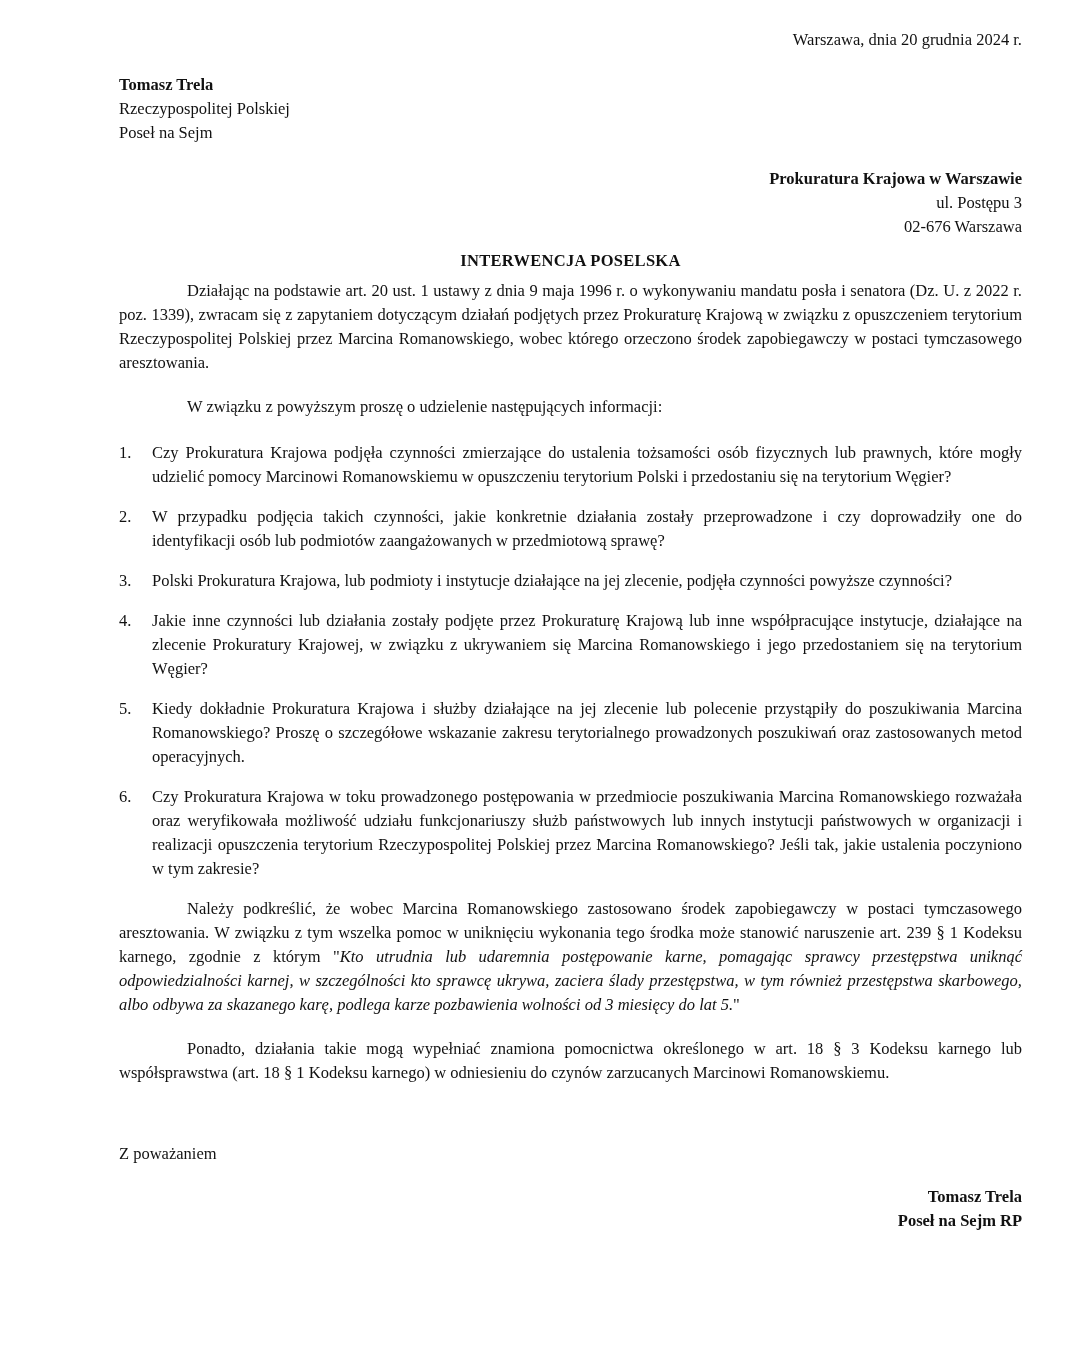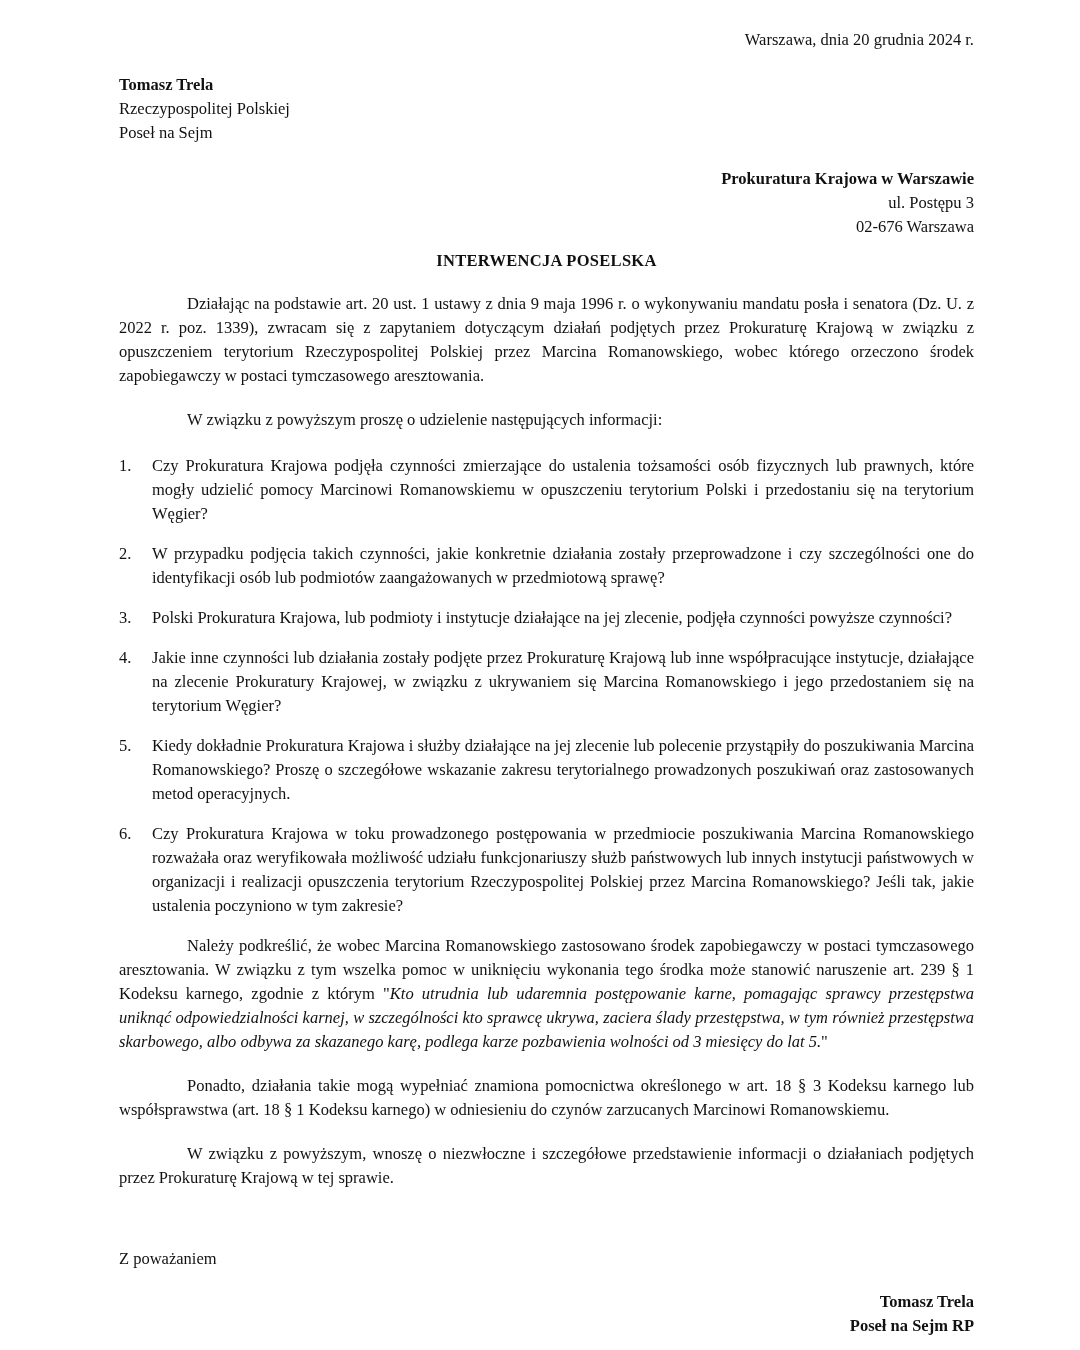--- a/index.html
+++ b/index.html
@@ -11,21 +11,21 @@
     width: 1080px;
     height: 1350px;
     font-family: "Liberation Serif", serif;
     color: #111111;
     -webkit-font-smoothing: antialiased;
   }
   .page {
     box-sizing: border-box;
     width: 1080px;
     height: 1350px;
-    padding: 28px 106px 0 119px;
+    padding: 28px 58px 0 119px;
     font-size: 16.5px;
     line-height: 24px;
     overflow: hidden;
   }
   .date-line {
     text-align: right;
     margin: 0 0 21px 0;
   }
   .sender-block {
     margin: 0 0 22px 0;
@@ -33,21 +33,21 @@
   .sender-name { font-weight: bold; }
   .recipient-block {
     text-align: right;
     margin: 0 0 10px 0;
   }
   .recipient-name { font-weight: bold; }
   .doc-title {
     text-align: center;
     font-weight: bold;
     font-size: 16.5px;
-    margin: 0 0 19px 0;
+    margin: 0 0 6px 0;
     letter-spacing: 0.3px;
   }
   .para {
     text-align: justify;
     text-indent: 68px;
     margin: 0 0 20px 0;
   }
   .lead-in {
     margin-bottom: 22px;
   }
@@ -102,21 +102,21 @@
 
   <p class="para lead-in">W związku z powyższym proszę o udzielenie następujących informacji:</p>
 
   <div class="q-list">
     <div class="q-item">
       <span class="q-num">1.</span>
       <div class="q-text">Czy Prokuratura Krajowa podjęła czynności zmierzające do ustalenia tożsamości osób fizycznych lub prawnych, które mogły udzielić pomocy Marcinowi Romanowskiemu w opuszczeniu terytorium Polski i przedostaniu się na terytorium Węgier?</div>
     </div>
     <div class="q-item">
       <span class="q-num">2.</span>
-      <div class="q-text">W przypadku podjęcia takich czynności, jakie konkretnie działania zostały przeprowadzone i czy szczególności one do identyfikacji osób lub podmiotów zaangażowanych w przedmiotową sprawę?</div>
+      <div class="q-text">W przypadku podjęcia takich czynności, jakie konkretnie działania zostały przeprowadzone i czy doprowadziły one do identyfikacji osób lub podmiotów zaangażowanych w przedmiotową sprawę?</div>
     </div>
     <div class="q-item">
       <span class="q-num">3.</span>
       <div class="q-text">Polski Prokuratura Krajowa, lub podmioty i instytucje działające na jej zlecenie, podjęła czynności powyższe czynności?</div>
     </div>
     <div class="q-item">
       <span class="q-num">4.</span>
       <div class="q-text">Jakie inne czynności lub działania zostały podjęte przez Prokuraturę Krajową lub inne współpracujące instytucje, działające na zlecenie Prokuratury Krajowej, w związku z ukrywaniem się Marcina Romanowskiego i jego przedostaniem się na terytorium Węgier?</div>
     </div>
     <div class="q-item">
@@ -126,21 +126,20 @@
     <div class="q-item">
       <span class="q-num">6.</span>
       <div class="q-text">Czy Prokuratura Krajowa w toku prowadzonego postępowania w przedmiocie poszukiwania Marcina Romanowskiego rozważała oraz weryfikowała możliwość udziału funkcjonariuszy służb państwowych lub innych instytucji państwowych w organizacji i realizacji opuszczenia terytorium Rzeczypospolitej Polskiej przez Marcina Romanowskiego? Jeśli tak, jakie ustalenia poczyniono w tym zakresie?</div>
     </div>
   </div>
 
   <p class="para"><span>Należy podkreślić, że wobec Marcina Romanowskiego zastosowano środek zapobiegawczy w postaci tymczasowego aresztowania. W związku z tym wszelka pomoc w uniknięciu wykonania tego środka może stanowić naruszenie art. 239 § 1 Kodeksu karnego, zgodnie z którym "</span><span class="quote-italic">Kto utrudnia lub udaremnia postępowanie karne, pomagając sprawcy przestępstwa uniknąć odpowiedzialności karnej, w szczególności kto sprawcę ukrywa, zaciera ślady przestępstwa, w tym również przestępstwa skarbowego, albo odbywa za skazanego karę, podlega karze pozbawienia wolności od 3 miesięcy do lat 5.</span><span>"</span></p>
 
   <p class="para">Ponadto, działania takie mogą wypełniać znamiona pomocnictwa określonego w art. 18 § 3 Kodeksu karnego lub współsprawstwa (art. 18 § 1 Kodeksu karnego) w odniesieniu do czynów zarzucanych Marcinowi Romanowskiemu.</p>
 
-  <p class="para">W związku z powyższym, wnoszę o niezwłoczne i szczegółowe przedstawienie informacji o działaniach podjętych przez Prokuraturę Krajową w tej sprawie.</p>
 
   <div class="closing-line">Z poważaniem</div>
 
   <div class="signature-block">
     <div>Tomasz Trela</div>
     <div>Poseł na Sejm RP</div>
   </div>
 
 </div>
 

